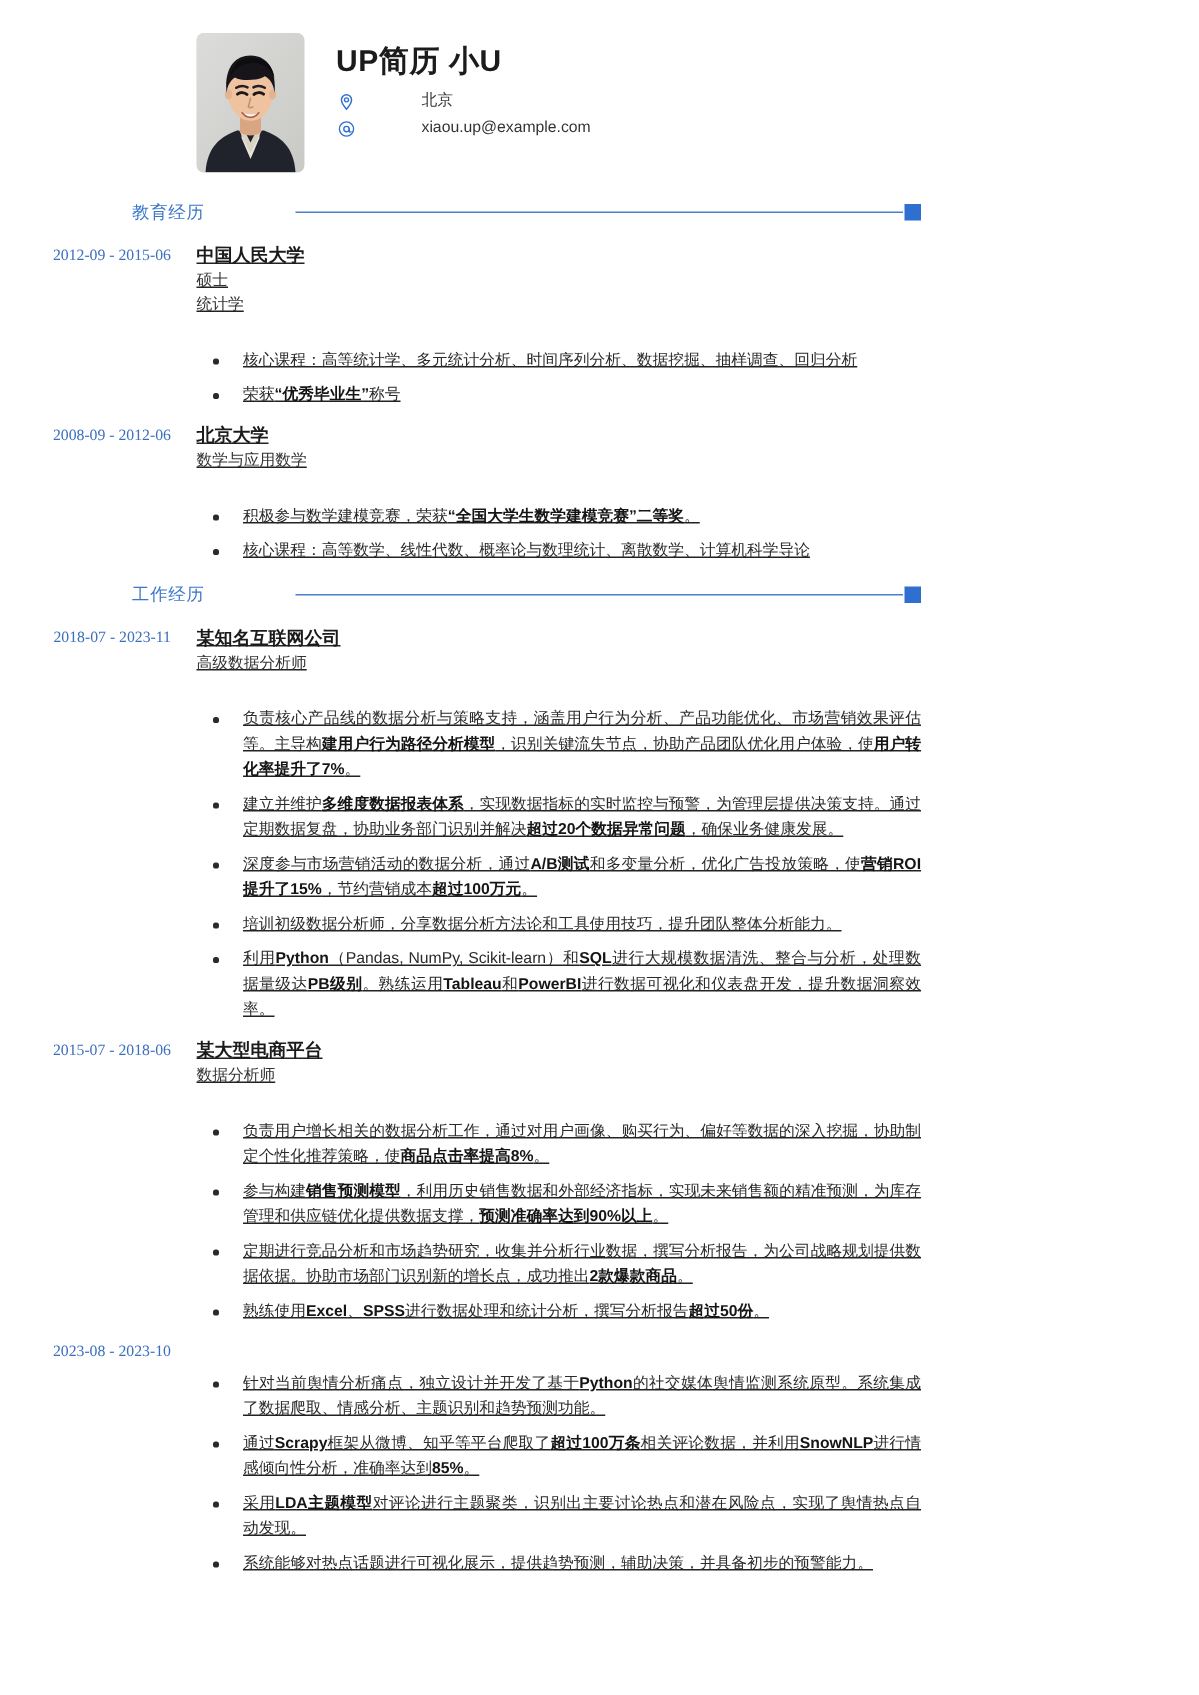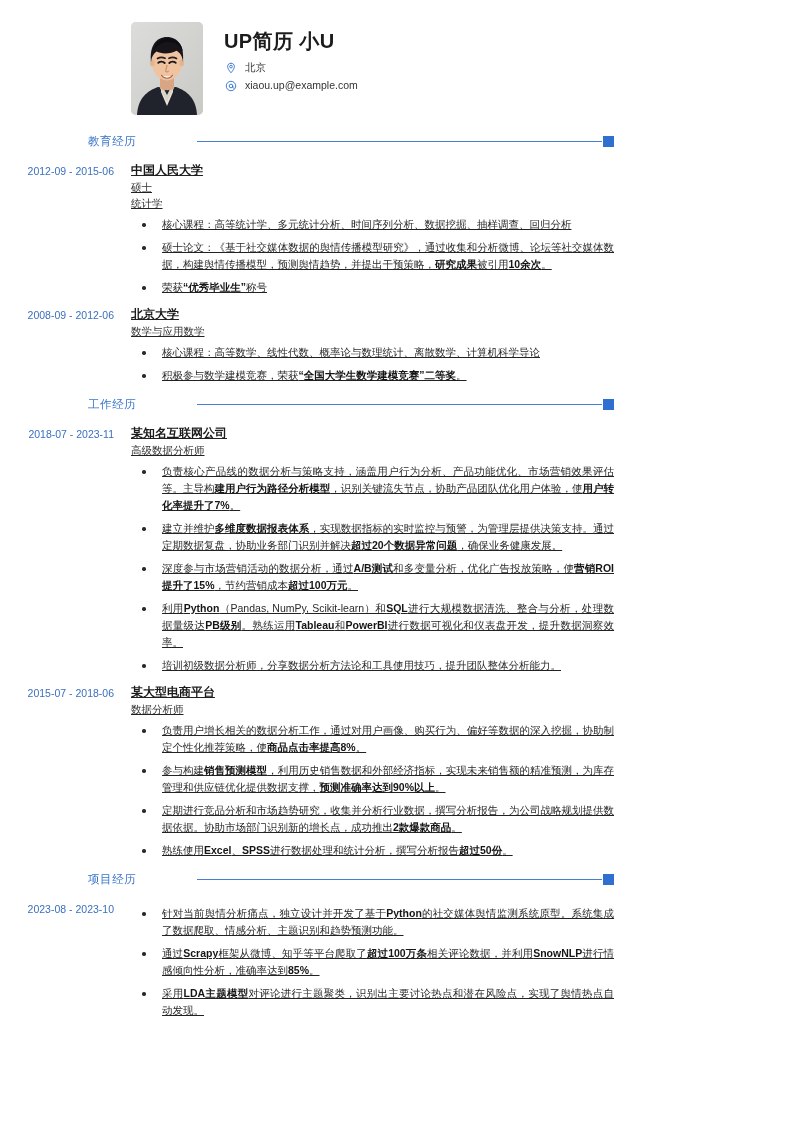--- a/index.html
+++ b/index.html
@@ -56,20 +56,21 @@
     line-height: 1.1;
     margin: 0 0 9px 0;
   }
   .contact-row {
     display: flex;
     align-items: flex-end;
     font-size: 10.5px;
     color: #333;
     line-height: 1.25;
     margin-bottom: 5px;
+    gap: 36px;
   }
   .contact-row:last-child { margin-bottom: 0; }
   .c-icon {
     width: 13px;
     height: 13px;
     margin-right: 8px;
     flex: 0 0 13px;
     display: inline-flex;
     align-items: center;
     justify-content: center;
@@ -121,38 +122,39 @@
     width: 131px;
     flex: 0 0 131px;
     text-align: right;
     padding-right: 17px;
     box-sizing: border-box;
     font-size: 10.5px;
     color: #3b6fbe;
     line-height: 16px;
     padding-top: 1px;
     white-space: nowrap;
+    font-family: Liberation Serif, serif;
   }
   .entry-body { flex: 1 1 auto; min-width: 0; text-decoration: underline; }
 
   .org {
     font-size: 12px;
     font-weight: 700;
     color: #1b1b1b;
     line-height: 17px;
   }
   .sub {
     font-size: 10.5px;
     color: #333;
     line-height: 16px;
   }
 
   ul.bullets {
     list-style: none;
-    margin: 5px 0 0 0;
+    margin: 21px 0 0 0;
     padding: 0;
   }
   ul.bullets > li {
     position: relative;
     padding-left: 31px;
     font-size: 10.5px;
     line-height: 17px;
     color: #2a2a2a;
     margin-bottom: 6px;
     text-align: justify;
@@ -252,83 +254,78 @@
           <div class="section-cap"></div>
         </div>
         <div class="entry">
           <div class="entry-date">2012-09 - 2015-06</div>
           <div class="entry-body">
             <div class="org">中国人民大学</div>
             <div class="sub">硕士</div>
             <div class="sub">统计学</div>
             <ul class="bullets">
               <li>核心课程：高等统计学、多元统计分析、时间序列分析、数据挖掘、抽样调查、回归分析</li>
-              <li>硕士论文：《基于社交媒体数据的舆情传播模型研究》，通过收集和分析微博、论坛等社交媒体数据，构建舆情传播模型，预测舆情趋势，并提出干预策略，<b>研究成果</b>被引用<b>10余次</b>。</li>
               <li>荣获<b>“优秀毕业生”</b>称号</li>
             </ul>
           </div>
         </div>
         <div class="entry">
           <div class="entry-date">2008-09 - 2012-06</div>
           <div class="entry-body">
             <div class="org">北京大学</div>
             <div class="sub">数学与应用数学</div>
             <ul class="bullets">
+              <li>积极参与数学建模竞赛，荣获<b>“全国大学生数学建模竞赛”二等奖</b>。</li>
               <li>核心课程：高等数学、线性代数、概率论与数理统计、离散数学、计算机科学导论</li>
-              <li>积极参与数学建模竞赛，荣获<b>“全国大学生数学建模竞赛”二等奖</b>。</li>
             </ul>
           </div>
         </div>
       </div>
       <div class="section">
         <div class="section-head">
           <div class="section-title">工作经历</div>
           <div class="section-rule"></div>
           <div class="section-cap"></div>
         </div>
         <div class="entry">
           <div class="entry-date">2018-07 - 2023-11</div>
           <div class="entry-body">
             <div class="org">某知名互联网公司</div>
             <div class="sub">高级数据分析师</div>
             <ul class="bullets">
               <li>负责核心产品线的数据分析与策略支持，涵盖用户行为分析、产品功能优化、市场营销效果评估等。主导构<b>建用户行为路径分析模型</b>，识别关键流失节点，协助产品团队优化用户体验，使<b>用户转化率提升了7%</b>。</li>
               <li>建立并维护<b>多维度数据报表体系</b>，实现数据指标的实时监控与预警，为管理层提供决策支持。通过定期数据复盘，协助业务部门识别并解决<b>超过20个数据异常问题</b>，确保业务健康发展。</li>
               <li>深度参与市场营销活动的数据分析，通过<b>A/B测试</b>和多变量分析，优化广告投放策略，使<b>营销ROI提升了15%</b>，节约营销成本<b>超过100万元</b>。</li>
+              <li>培训初级数据分析师，分享数据分析方法论和工具使用技巧，提升团队整体分析能力。</li>
               <li>利用<b>Python</b>（Pandas, NumPy, Scikit-learn）和<b>SQL</b>进行大规模数据清洗、整合与分析，处理数据量级达<b>PB级别</b>。熟练运用<b>Tableau</b>和<b>PowerBI</b>进行数据可视化和仪表盘开发，提升数据洞察效率。</li>
-              <li>培训初级数据分析师，分享数据分析方法论和工具使用技巧，提升团队整体分析能力。</li>
             </ul>
           </div>
         </div>
         <div class="entry">
           <div class="entry-date">2015-07 - 2018-06</div>
           <div class="entry-body">
             <div class="org">某大型电商平台</div>
             <div class="sub">数据分析师</div>
             <ul class="bullets">
               <li>负责用户增长相关的数据分析工作，通过对用户画像、购买行为、偏好等数据的深入挖掘，协助制定个性化推荐策略，使<b>商品点击率提高8%</b>。</li>
               <li>参与构建<b>销售预测模型</b>，利用历史销售数据和外部经济指标，实现未来销售额的精准预测，为库存管理和供应链优化提供数据支撑，<b>预测准确率达到90%以上</b>。</li>
               <li>定期进行竞品分析和市场趋势研究，收集并分析行业数据，撰写分析报告，为公司战略规划提供数据依据。协助市场部门识别新的增长点，成功推出<b>2款爆款商品</b>。</li>
               <li>熟练使用<b>Excel</b>、<b>SPSS</b>进行数据处理和统计分析，撰写分析报告<b>超过50份</b>。</li>
             </ul>
           </div>
         </div>
       </div>
       <div class="section">
-        <div class="section-head">
-          <div class="section-title">项目经历</div>
-          <div class="section-rule"></div>
-          <div class="section-cap"></div>
-        </div>
         <div class="entry">
           <div class="entry-date">2023-08 - 2023-10</div>
           <div class="entry-body">
             <ul class="bullets">
               <li>针对当前舆情分析痛点，独立设计并开发了基于<b>Python</b>的社交媒体舆情监测系统原型。系统集成了数据爬取、情感分析、主题识别和趋势预测功能。</li>
               <li>通过<b>Scrapy</b>框架从微博、知乎等平台爬取了<b>超过100万条</b>相关评论数据，并利用<b>SnowNLP</b>进行情感倾向性分析，准确率达到<b>85%</b>。</li>
               <li>采用<b>LDA主题模型</b>对评论进行主题聚类，识别出主要讨论热点和潜在风险点，实现了舆情热点自动发现。</li>
+              <li>系统能够对热点话题进行可视化展示，提供趋势预测，辅助决策，并具备初步的预警能力。</li>
             </ul>
           </div>
         </div>
       </div>
     </div>
 
 </div>
 
 </body></html>

